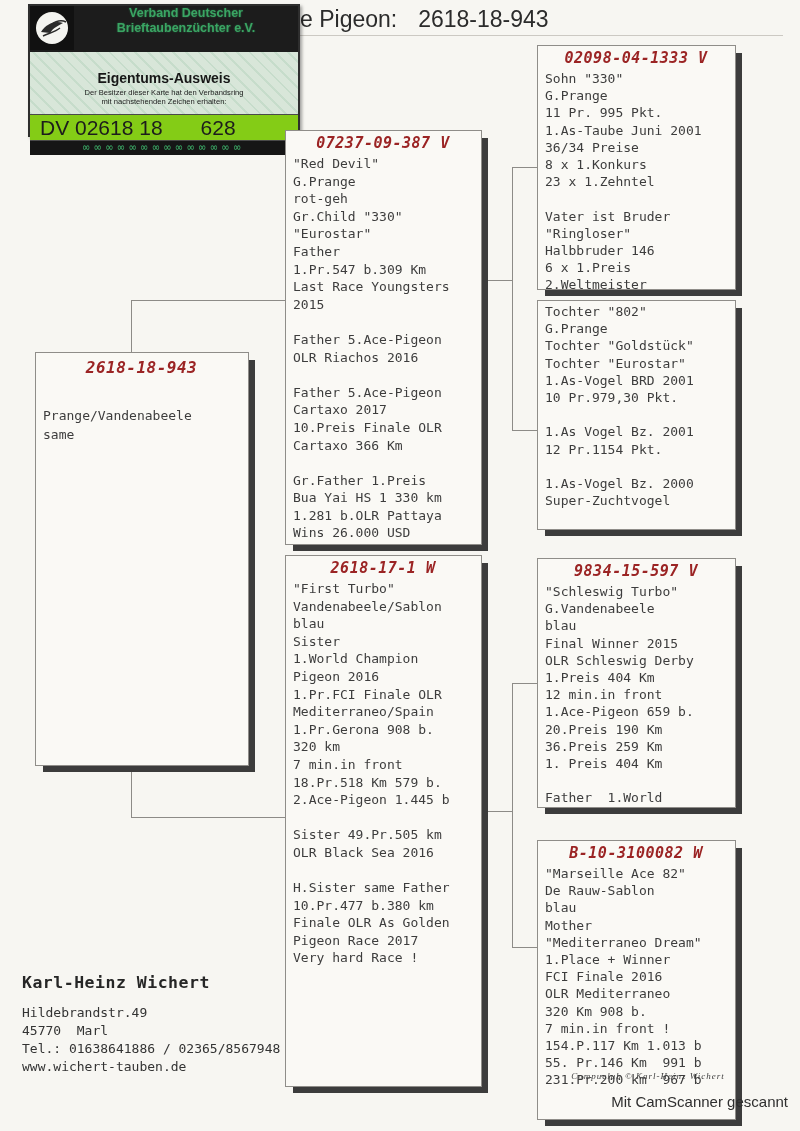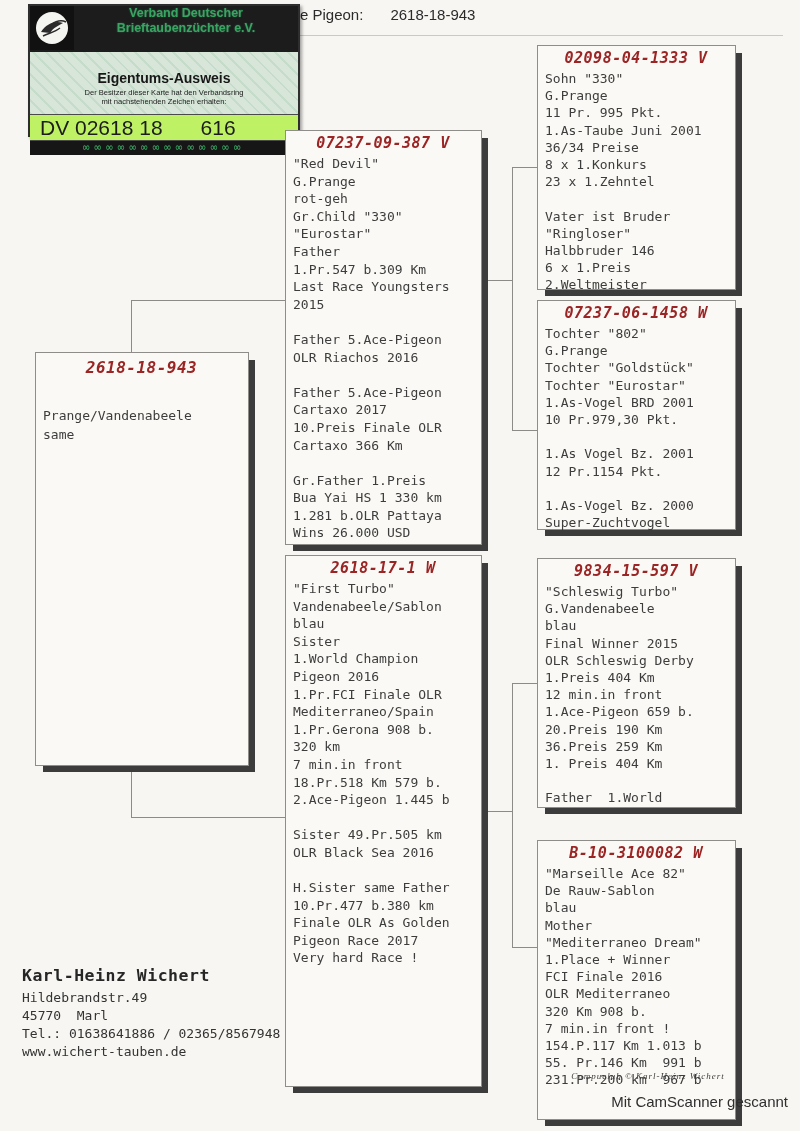--- a/index.html
+++ b/index.html
@@ -1,37 +1,37 @@
 <!DOCTYPE html>
 <html style="--accent-red: #9b2424; --card-green: #3aa563; --card-light-green: #d8e6d9;"><head>
 <meta charset="utf-8">
 <style>
   html,body{margin:0;padding:0;}
   body{background:#e9e8e4;font-family:"Liberation Sans",sans-serif;}
   .page{position:relative;width:800px;height:1131px;background:#f7f6f2;overflow:hidden;
         font-family:"DejaVu Sans Mono","Liberation Mono",monospace;color:#3a3a3a;}
 
   
-  .title-row{position:absolute;left:300px;top:6px;display:flex;gap:27px;
-             font-family:"Liberation Sans",sans-serif;font-size:15px;color:#2b2b2b;}
+  .title-row{position:absolute;left:300px;top:6px;display:flex;gap:21px;
+             font-family:"Liberation Sans",sans-serif;font-size:23px;color:#2b2b2b;}
   .title-underline{position:absolute;left:283px;top:35px;width:500px;height:1px;background:#ccc9c3;}
 
   
   .card{position:absolute;left:28px;top:4px;width:272px;height:133px;background:var(--card-light-green);
         border:2px solid #2e2e2e;box-sizing:border-box;box-shadow:2px 2px 3px rgba(0,0,0,.35);}
   .card-top{position:relative;height:46px;background:#1c1c1c;display:flex;}
   .card-logo{width:44px;height:44px;background:#111;display:flex;align-items:center;justify-content:center;flex:0 0 44px;}
   .card-org{flex:1;text-align:center;color:var(--card-green);font-family:"Liberation Sans",sans-serif;
             font-weight:bold;font-size:12.5px;line-height:15px;text-shadow:0 0 2px rgba(60,200,120,.4);}
   .card-mid{background:var(--card-light-green);
             background-image:repeating-linear-gradient(45deg,rgba(70,150,100,.12) 0 2px,transparent 2px 9px);
             text-align:center;padding-top:18px;height:44px;}
   .card-heading{font-family:"Liberation Sans",sans-serif;font-weight:bold;font-size:14px;color:#171717;}
   .card-sub{font-family:"Liberation Sans",sans-serif;font-size:7.6px;line-height:9px;color:#222;margin-top:2px;}
-  .card-ring{height:25px;background:#bef264;border-top:1px solid #4a4a4a;border-bottom:1px solid #4a4a4a;
+  .card-ring{height:25px;background:#84cc16;border-top:1px solid #4a4a4a;border-bottom:1px solid #4a4a4a;
              display:flex;align-items:center;font-family:"Liberation Sans",sans-serif;
              font-size:21px;color:#1c1c1c;padding-left:10px;}
   .card-ring .suffix{margin-left:38px;}
   .card-ornament{height:14px;background:#161616;color:var(--card-green);text-align:center;
                  font-size:11px;line-height:13px;letter-spacing:5px;overflow:hidden;}
 
   
   .pbox{position:absolute;background:#faf9f5;border:1px solid #8f8d89;box-sizing:border-box;
         box-shadow:7px 7px 0 -1px #3c3c3c;}
   .pbox .ring{font-weight:bold;font-style:italic;color:var(--accent-red);
@@ -40,22 +40,22 @@
   .lh-a .body{line-height:17.6px;}
   .lh-b .body{line-height:17.2px;}
   .child-box .ring{font-size:16px;padding-top:5px;}
   .child-box .body{padding-top:28px;line-height:19px;}
 
   
   .cline{position:absolute;background:#8d8b87;}
 
   
   .owner{position:absolute;left:22px;top:966px;color:#262626;}
-  .owner-name{font-weight:bold;font-size:16.5px;letter-spacing:.5px;}
-  .owner-lines{font-size:13px;line-height:18px;margin-top:4px;white-space:pre-wrap;color:#333;}
+  .owner-name{font-weight:bold;font-size:16.5px;letter-spacing:.5px;margin-top:7px;}
+  .owner-lines{font-size:13px;line-height:18px;margin-top:12px;white-space:pre-wrap;color:#333;}
   .compuclub{position:absolute;left:548px;top:1071px;width:200px;text-align:center;
              font-family:"Liberation Serif",serif;font-style:italic;font-size:9px;
              letter-spacing:1px;color:#3f3f3f;}
   .camscanner{position:absolute;right:12px;top:1093px;font-family:"Liberation Sans",sans-serif;
               font-size:15px;color:#2e2e2e;}
 </style>
 </head>
 <body>
 
 <div class="page">
@@ -83,21 +83,21 @@
     </div>
     <div class="card-mid">
       <div class="card-heading">Eigentums-Ausweis</div>
       <div class="card-sub">
         <div>Der Besitzer dieser Karte hat den Verbandsring</div>
         <div>mit nachstehenden Zeichen erhalten:</div>
       </div>
     </div>
     <div class="card-ring">
       <span>DV 02618 18</span>
-      <span class="suffix">616</span>
+      <span class="suffix">628</span>
     </div>
     <div class="card-ornament">∞∞∞∞∞∞∞∞∞∞∞∞∞∞</div>
   </div>
 
   <div class="cline" style="left:131px;top:300px;width:1px;height:52px;"></div>
   <div class="cline" style="left:131px;top:300px;width:154px;height:1px;"></div>
   <div class="cline" style="left:131px;top:768px;width:1px;height:49px;"></div>
   <div class="cline" style="left:131px;top:817px;width:154px;height:1px;"></div>
 
   <div class="cline" style="left:488px;top:280px;width:24px;height:1px;"></div>
@@ -179,21 +179,20 @@
 23 x 1.Zehntel
 
 Vater ist Bruder
 "Ringloser"
 Halbbruder 146
 6 x 1.Preis
 2.Weltmeister</div>
   </div>
 
   <div class="pbox lh-b" style="left:537px;top:300px;width:199px;height:230px;">
-    <div class="ring">07237-06-1458 W</div>
     <div class="body">Tochter "802"
 G.Prange
 Tochter "Goldstück"
 Tochter "Eurostar"
 1.As-Vogel BRD 2001
 10 Pr.979,30 Pkt.
 
 1.As Vogel Bz. 2001
 12 Pr.1154 Pkt.
 

